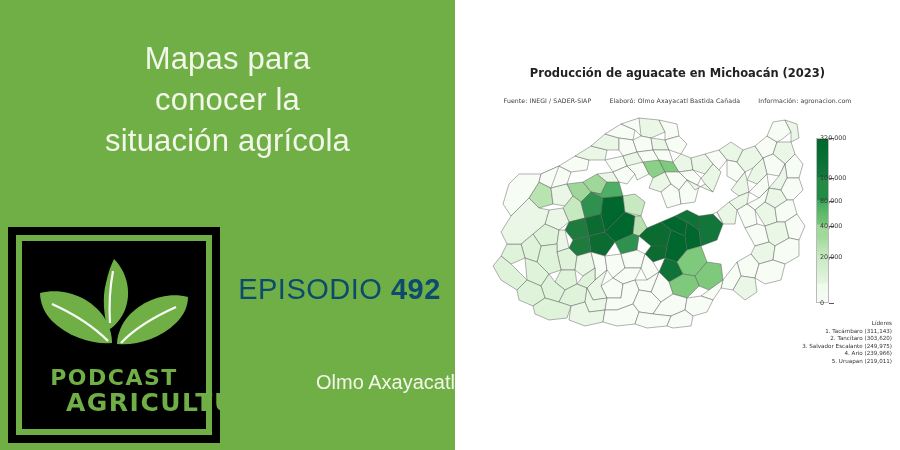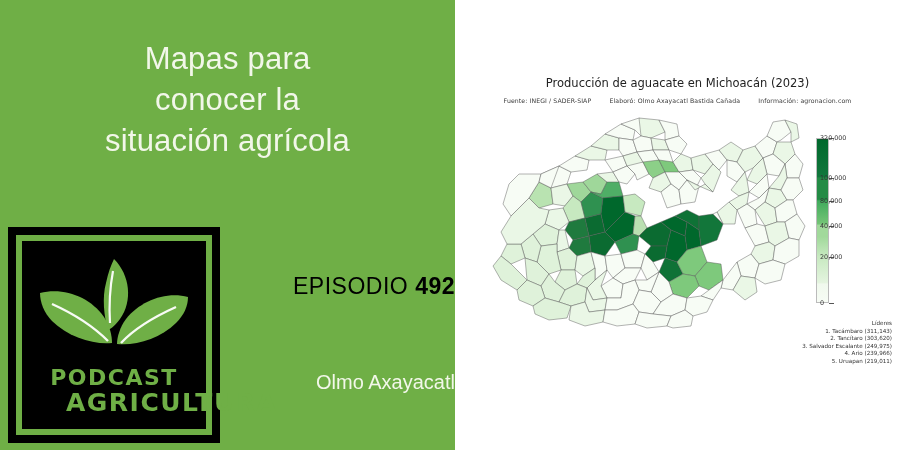--- a/index.html
+++ b/index.html
@@ -76,23 +76,23 @@
     line-height: 25px;
   }
   .logo-word1 { font-size: 22px; display: block; }
   .logo-word2 { font-size: 25px; display: block; padding-left: 44px; }
 
   
   .episode-line {
     position: absolute;
     left: 224px; top: 273px;
     width: 231px;
-    text-align: right;
-    color: #000000;
-    font-size: 23px;
+    text-align: center;
+    color: #0c4a6e;
+    font-size: 29px;
     letter-spacing: 0.5px;
   }
   .episode-num { font-weight: 700; }
   .host-name {
     position: absolute;
     left: 224px; top: 352px;
     width: 231px;
     text-align: right;
     color: #F2F7E9;
     font-size: 20px;
@@ -109,27 +109,27 @@
 
   
   .right-panel {
     position: absolute;
     left: 455px; top: 0;
     width: 445px; height: 450px;
     background: #ffffff;
   }
   .map-title {
     position: absolute;
-    left: 0; top: 76px;
+    left: 0; top: 66px;
     width: 445px;
     text-align: center;
     color: #222222;
     font-family: "DejaVu Sans", sans-serif;
     font-size: 11.5px;
-    font-weight: 400;
+    font-weight: 700;
   }
   .credits {
     position: absolute;
     left: 0; top: 97px;
     width: 445px;
     text-align: center;
     color: #3a3a3a;
     font-family: "DejaVu Sans", sans-serif;
     font-size: 6.2px;
     letter-spacing: 0.1px;

